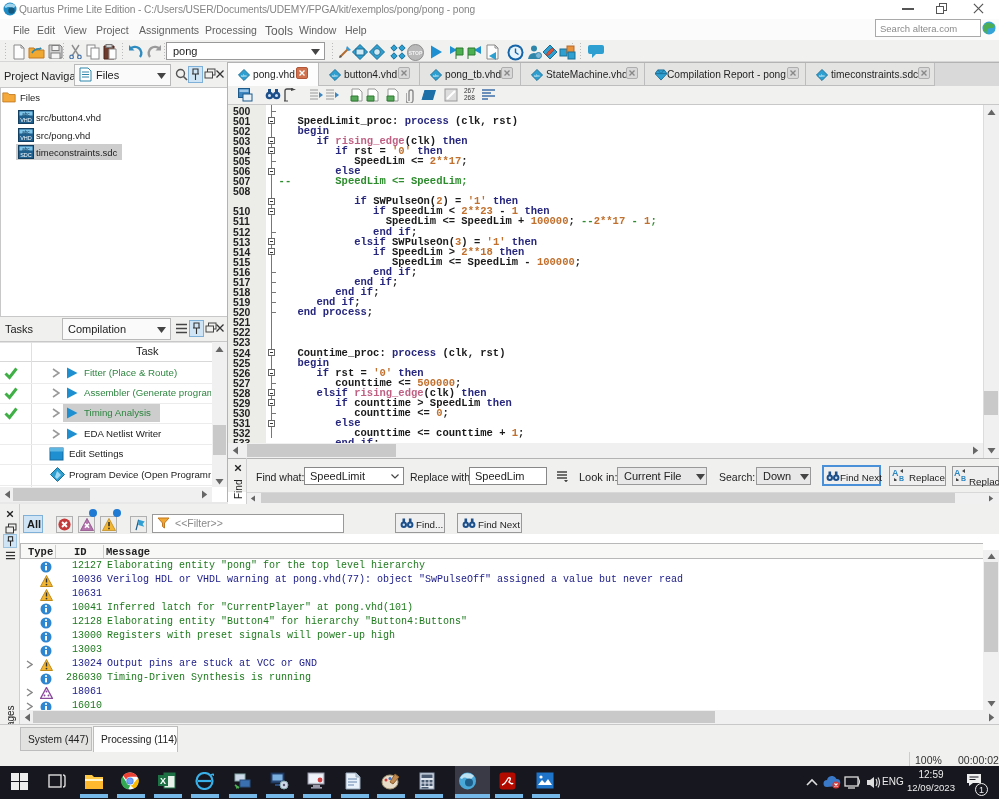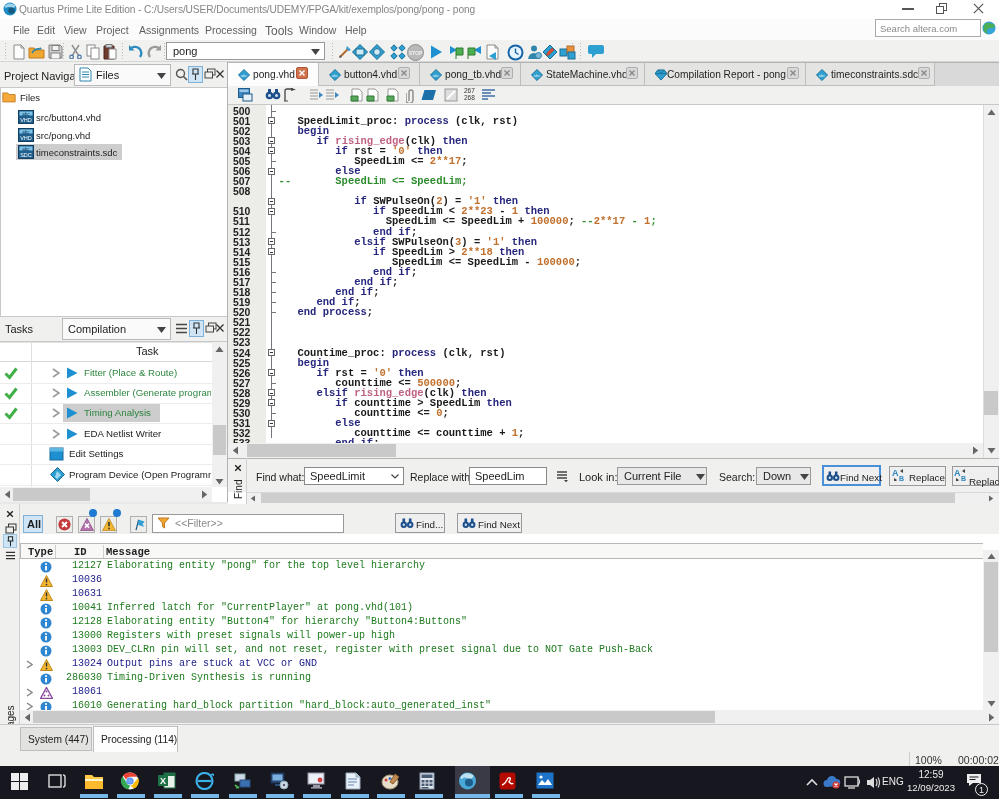--- a/index.html
+++ b/index.html
@@ -708,21 +708,21 @@
     <circle cx="6" cy="6" r="5.5" fill="#2e86d0"></circle>
     <rect x="5.1" y="5" width="1.9" height="4.4" fill="#fff"></rect>
     <circle cx="6" cy="3" r="1.1" fill="#fff"></circle>
   </svg>
 <div class="msgrow" style="top:560.0px;color:#1d7a1d"><span style="position:absolute;left:66px">&nbsp;12127</span><span style="position:absolute;left:107px">Elaborating entity "pong" for the top level hierarchy</span></div>
 <svg class="a" style="left:40px;top:575.0px" width="13" height="12" viewBox="0 0 13 12">
     <path d="M6.5 0.5 L12.5 11.5 H0.5 Z" fill="#f2b632" stroke="#c08a1a"></path>
     <path d="M6.5 3.5 v4" stroke="#333" stroke-width="1.4"></path>
     <circle cx="6.5" cy="9.6" r="0.9" fill="#333"></circle>
   </svg>
-<div class="msgrow" style="top:574.0px;color:#20208c"><span style="position:absolute;left:66px">&nbsp;10036</span></div>
+<div class="msgrow" style="top:574.0px;color:#20208c"><span style="position:absolute;left:66px">&nbsp;10036</span><span style="position:absolute;left:107px">Verilog HDL or VHDL warning at pong.vhd(77): object "SwPulseOff" assigned a value but never read</span></div>
 <svg class="a" style="left:40px;top:589.0px" width="13" height="12" viewBox="0 0 13 12">
     <path d="M6.5 0.5 L12.5 11.5 H0.5 Z" fill="#f2b632" stroke="#c08a1a"></path>
     <path d="M6.5 3.5 v4" stroke="#333" stroke-width="1.4"></path>
     <circle cx="6.5" cy="9.6" r="0.9" fill="#333"></circle>
   </svg>
 <div class="msgrow" style="top:588.0px;color:#20208c"><span style="position:absolute;left:66px">&nbsp;10631</span></div>
 <svg class="a" style="left:40px;top:603.0px" width="12" height="12" viewBox="0 0 12 12">
     <circle cx="6" cy="6" r="5.5" fill="#2e86d0"></circle>
     <rect x="5.1" y="5" width="1.9" height="4.4" fill="#fff"></rect>
     <circle cx="6" cy="3" r="1.1" fill="#fff"></circle>
@@ -738,21 +738,21 @@
     <circle cx="6" cy="6" r="5.5" fill="#2e86d0"></circle>
     <rect x="5.1" y="5" width="1.9" height="4.4" fill="#fff"></rect>
     <circle cx="6" cy="3" r="1.1" fill="#fff"></circle>
   </svg>
 <div class="msgrow" style="top:630.0px;color:#1d7a1d"><span style="position:absolute;left:66px">&nbsp;13000</span><span style="position:absolute;left:107px">Registers with preset signals will power-up high</span></div>
 <svg class="a" style="left:40px;top:645.0px" width="12" height="12" viewBox="0 0 12 12">
     <circle cx="6" cy="6" r="5.5" fill="#2e86d0"></circle>
     <rect x="5.1" y="5" width="1.9" height="4.4" fill="#fff"></rect>
     <circle cx="6" cy="3" r="1.1" fill="#fff"></circle>
   </svg>
-<div class="msgrow" style="top:644.0px;color:#1d7a1d"><span style="position:absolute;left:66px">&nbsp;13003</span><span style="position:absolute;left:107px">DEV_CLRn pin will set, and not reset, register with preset signal due to NOT Gate Push-Back</span></div>
+<div class="msgrow" style="top:644.0px;color:#1d7a1d"><span style="position:absolute;left:66px">&nbsp;13003</span></div>
 <svg class="a" style="left:26px;top:660.0px" width="7" height="9" viewBox="0 0 7 9">
     <path d="M1 1 L6 4.5 L1 8" stroke="#888" stroke-width="1.4" fill="none"></path>
   </svg>
 <svg class="a" style="left:40px;top:659.0px" width="13" height="12" viewBox="0 0 13 12">
     <path d="M6.5 0.5 L12.5 11.5 H0.5 Z" fill="#f2b632" stroke="#c08a1a"></path>
     <path d="M6.5 3.5 v4" stroke="#333" stroke-width="1.4"></path>
     <circle cx="6.5" cy="9.6" r="0.9" fill="#333"></circle>
   </svg>
 <div class="msgrow" style="top:658.0px;color:#20208c"><span style="position:absolute;left:66px">&nbsp;13024</span><span style="position:absolute;left:107px">Output pins are stuck at VCC or GND</span></div>
 <svg class="a" style="left:40px;top:673.0px" width="12" height="12" viewBox="0 0 12 12">
@@ -772,21 +772,21 @@
   </svg>
 <div class="msgrow" style="top:686.0px;color:#20208c"><span style="position:absolute;left:66px">&nbsp;18061</span></div>
 <svg class="a" style="left:26px;top:702.0px" width="7" height="9" viewBox="0 0 7 9">
     <path d="M1 1 L6 4.5 L1 8" stroke="#888" stroke-width="1.4" fill="none"></path>
   </svg>
 <svg class="a" style="left:40px;top:701.0px" width="12" height="12" viewBox="0 0 12 12">
     <circle cx="6" cy="6" r="5.5" fill="#2e86d0"></circle>
     <rect x="5.1" y="5" width="1.9" height="4.4" fill="#fff"></rect>
     <circle cx="6" cy="3" r="1.1" fill="#fff"></circle>
   </svg>
-<div class="msgrow" style="top:700.0px;color:#1d7a1d"><span style="position:absolute;left:66px">&nbsp;16010</span><span style="position:absolute;left:107px">Generating hard_block partition "hard_block:auto_generated_inst"</span></div>
+<div class="msgrow" style="top:700.0px;color:#1d7a1d"><span style="position:absolute;left:66px">&nbsp;16010</span></div>
 <div class="a" style="left:983px;top:550px;width:16px;height:160px;background:#f0f0f0"></div>
 <svg class="a" style="left:987px;top:553px" width="9" height="7" viewBox="0 0 9 7">
     <path d="M4.5 0.5 L8.5 6 H0.5 Z" fill="#666"></path>
   </svg>
 <svg class="a" style="left:987px;top:700px" width="9" height="7" viewBox="0 0 9 7">
     <path d="M4.5 6.5 L8.5 1 H0.5 Z" fill="#666"></path>
   </svg>
 <div class="a" style="left:984px;top:562px;width:14px;height:90px;background:#c9c9c9"></div>
 <div class="a" style="left:20px;top:710px;width:979px;height:14px;background:#f0f0f0"></div>
 <svg class="a" style="left:24px;top:713px" width="7" height="9" viewBox="0 0 7 9">

